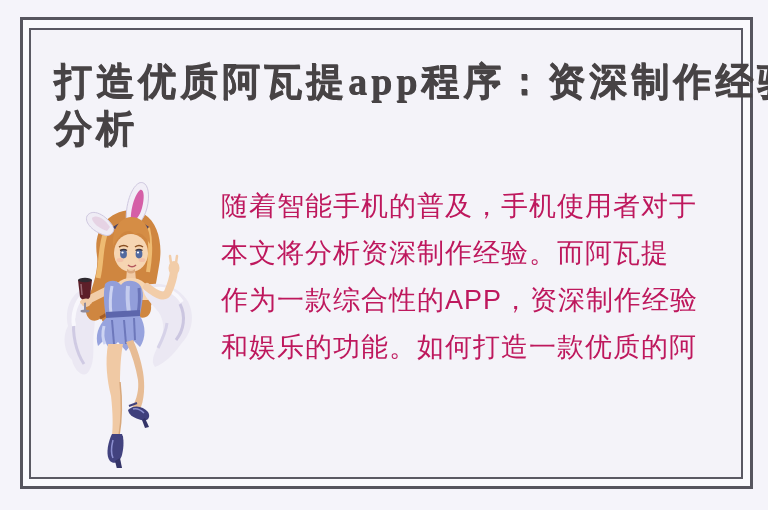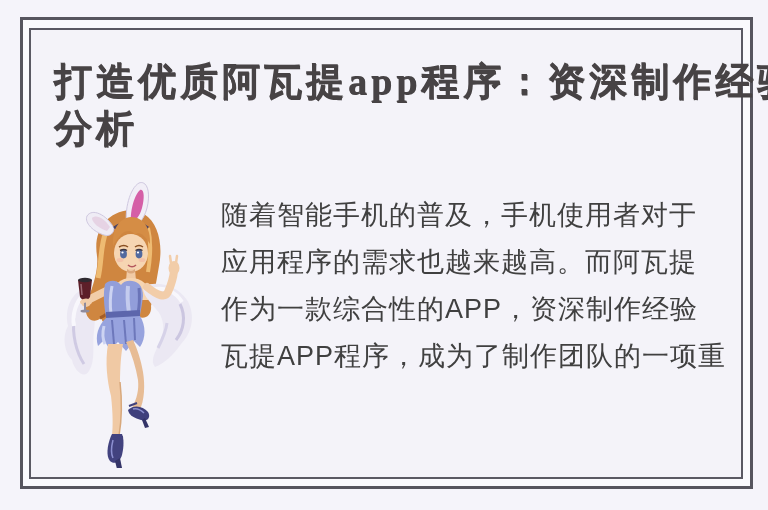--- a/index.html
+++ b/index.html
@@ -38,26 +38,26 @@
   }
   .title-line { display: block; white-space: nowrap; }
   .illustration {
     position: absolute;
     left: 40px; top: 168px;
     width: 190px; height: 300px;
     z-index: 2;
   }
   .article-body {
     position: absolute;
-    left: 221px; top: 192px;
+    left: 221px; top: 183px;
     z-index: 3;
     font-size: 27px;
     line-height: 47px;
     letter-spacing: 1px;
-    color: #404040;
+    color: #be185d;
   }
   .body-line { display: block; white-space: nowrap; }
 </style>
 </head>
 <body>
 
 <div class="outer-frame">
   <div class="inner-frame"></div>
 </div>
 
@@ -163,16 +163,16 @@
   <g>
     <path d="M107,119 Q124,133 128,124 Q133,113 134,103" stroke="#f2cda9" stroke-width="8" stroke-linecap="round" fill="none"></path>
     <ellipse cx="134" cy="100" rx="5.5" ry="7" fill="#f2cda9"></ellipse>
     <path d="M131,95 L130,88" stroke="#f2cda9" stroke-width="2.5" stroke-linecap="round" fill="none"></path>
     <path d="M136,95 L137,88" stroke="#f2cda9" stroke-width="2.5" stroke-linecap="round" fill="none"></path>
   </g>
 </svg>
 
 <div class="article-body">
   <span class="body-line">随着智能手机的普及，手机使用者对于</span>
-  <span class="body-line">应用程序的需求也越来越高。而阿瓦提</span>
+  <span class="body-line">本文将分析资深制作经验。而阿瓦提</span>
   <span class="body-line">作为一款综合性的APP，资深制作经验</span>
-  <span class="body-line">瓦提APP程序，成为了制作团队的一项重</span>
+  <span class="body-line">和娱乐的功能。如何打造一款优质的阿</span>
 </div>
 
 </body></html>

